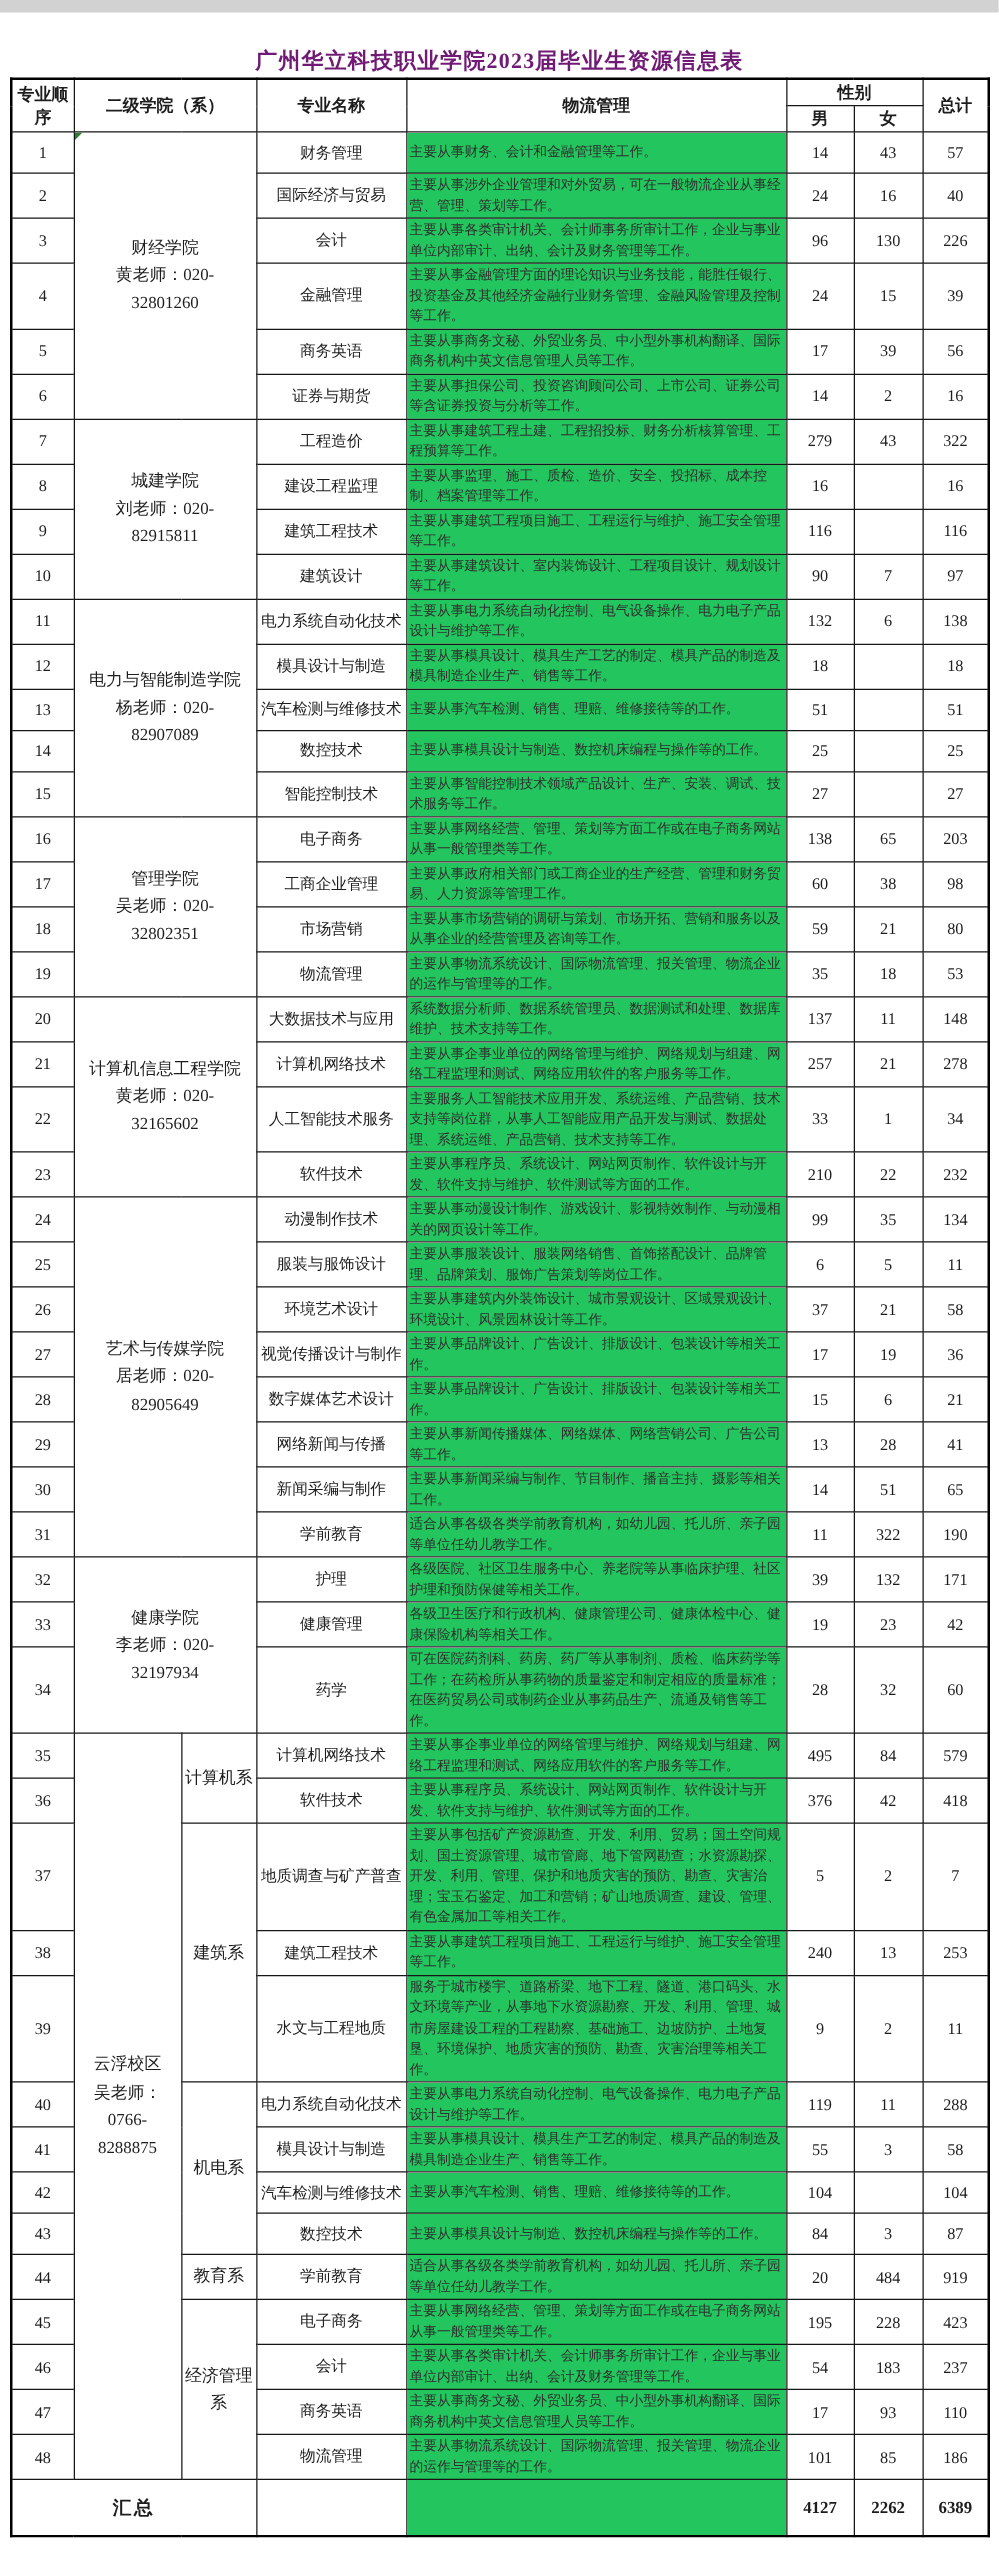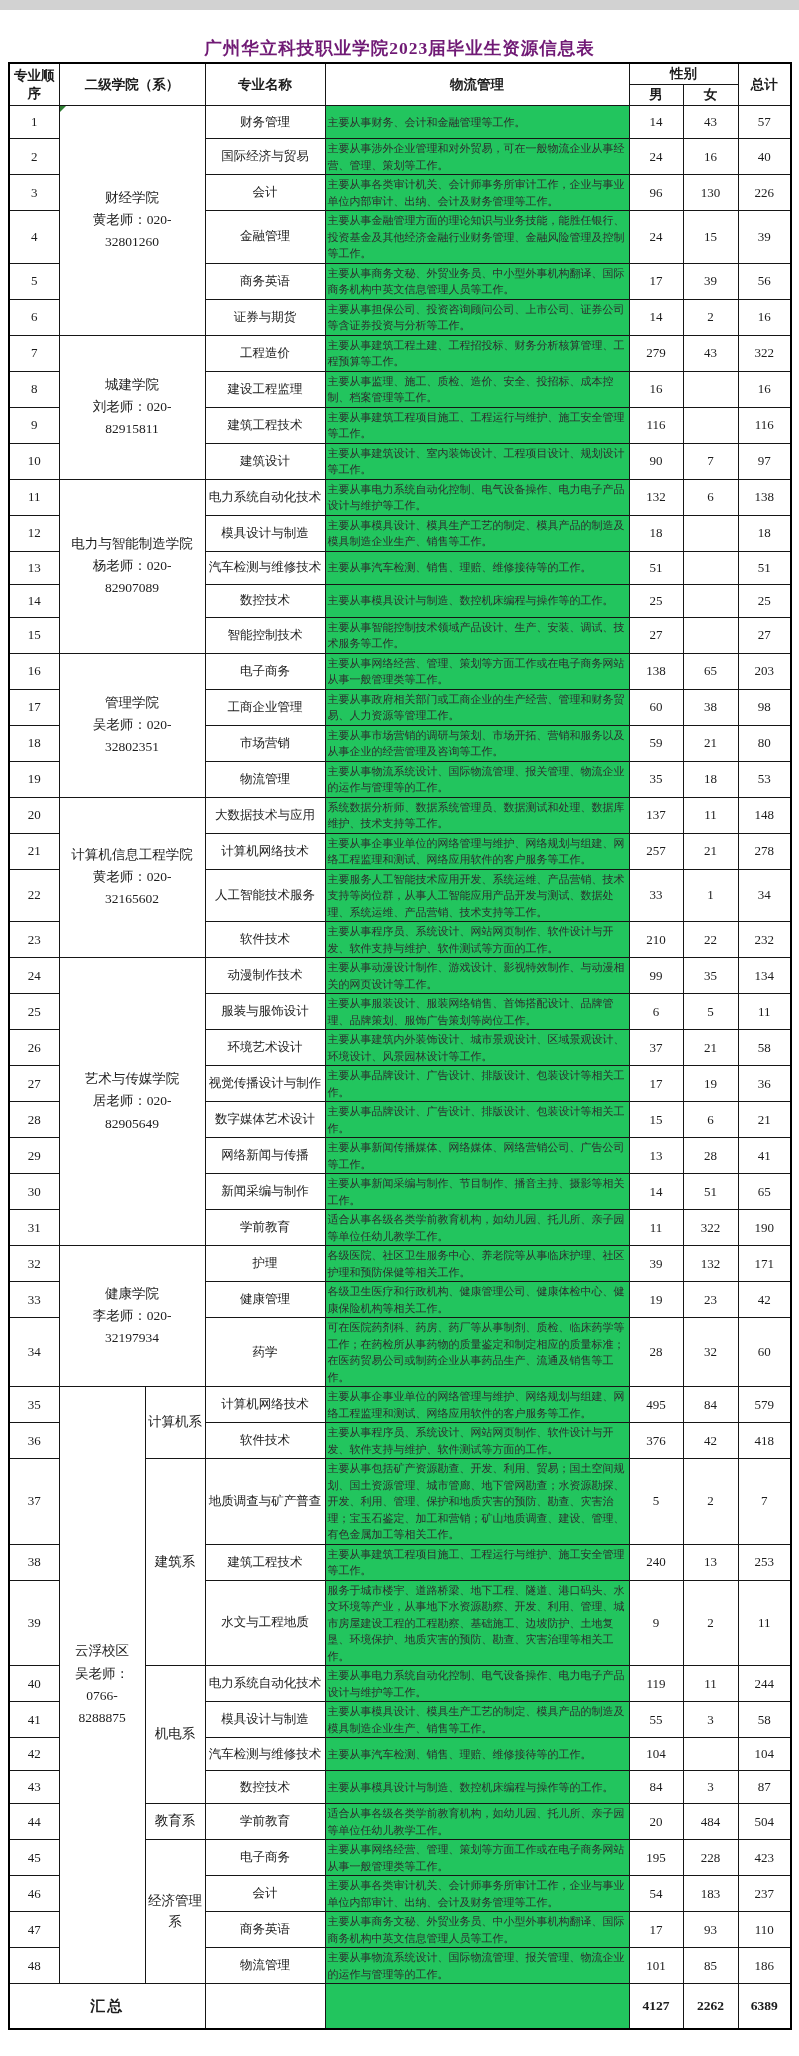--- a/index.html
+++ b/index.html
@@ -438,21 +438,21 @@
           <td class="num">2</td>
           <td class="num">11</td>
         </tr>
         <tr>
           <td class="order">40</td>
           <td class="dept" rowspan="4">机电系</td>
           <td class="major">电力系统自动化技术</td>
           <td class="desc">主要从事电力系统自动化控制、电气设备操作、电力电子产品设计与维护等工作。</td>
           <td class="num">119</td>
           <td class="num">11</td>
-          <td class="num">244</td>
+          <td class="num">288</td>
         </tr>
         <tr>
           <td class="order">41</td>
           <td class="major">模具设计与制造</td>
           <td class="desc">主要从事模具设计、模具生产工艺的制定、模具产品的制造及模具制造企业生产、销售等工作。</td>
           <td class="num">55</td>
           <td class="num">3</td>
           <td class="num">58</td>
         </tr>
         <tr>
@@ -471,21 +471,21 @@
           <td class="num">3</td>
           <td class="num">87</td>
         </tr>
         <tr>
           <td class="order">44</td>
           <td class="dept" rowspan="1">教育系</td>
           <td class="major">学前教育</td>
           <td class="desc">适合从事各级各类学前教育机构，如幼儿园、托儿所、亲子园等单位任幼儿教学工作。</td>
           <td class="num">20</td>
           <td class="num">484</td>
-          <td class="num">504</td>
+          <td class="num">919</td>
         </tr>
         <tr>
           <td class="order">45</td>
           <td class="dept" rowspan="4">经济管理系</td>
           <td class="major">电子商务</td>
           <td class="desc">主要从事网络经营、管理、策划等方面工作或在电子商务网站从事一般管理类等工作。</td>
           <td class="num">195</td>
           <td class="num">228</td>
           <td class="num">423</td>
         </tr>

